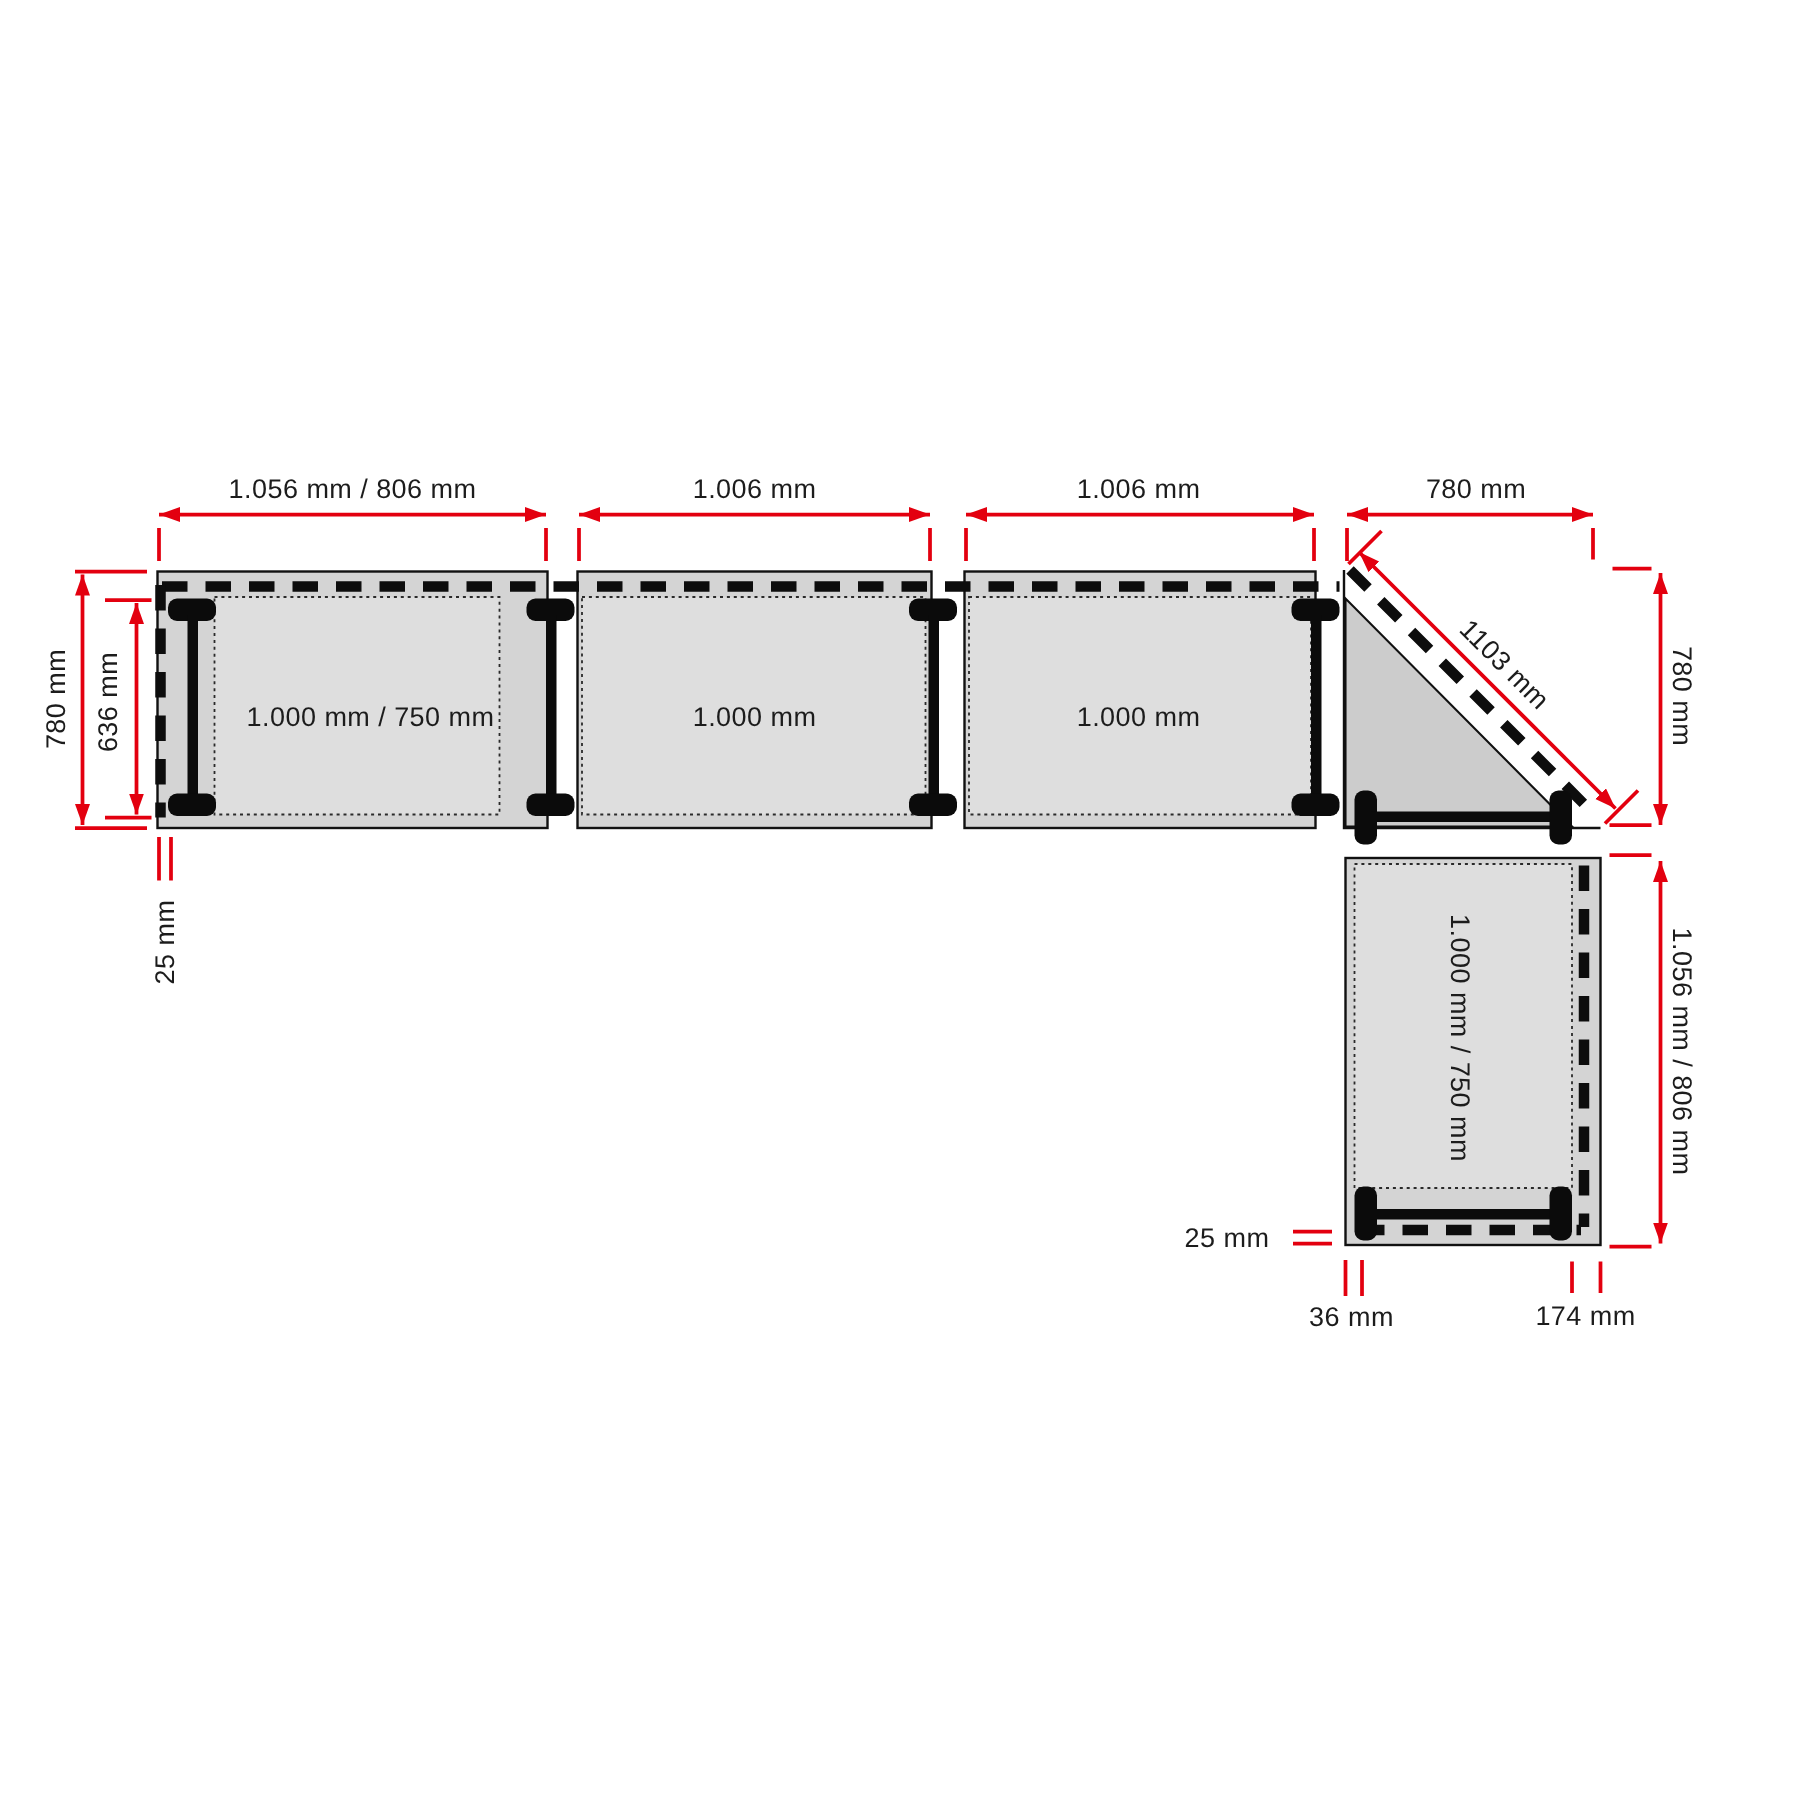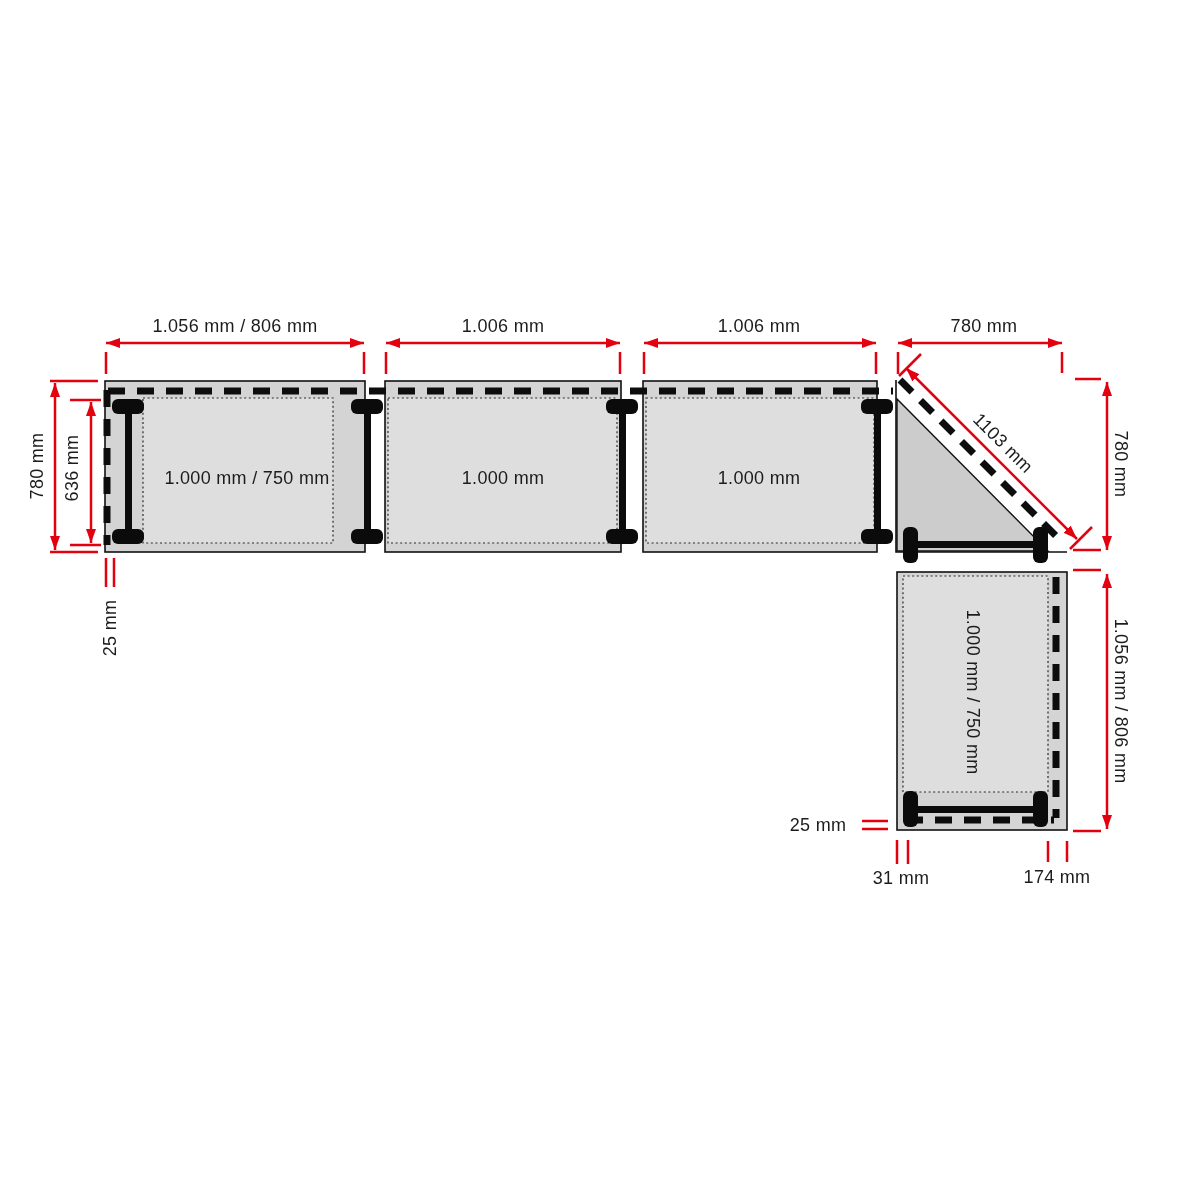--- a/index.html
+++ b/index.html
@@ -177,16 +177,16 @@
   <div class="lbl" style="left:503px;top:478px;">1.000 mm</div>
   <div class="lbl" style="left:759px;top:478px;">1.000 mm</div>
 
   <div class="lbl rot-45" style="left:1003px;top:443px;">1103 mm</div>
   <div class="lbl rot-cw" style="left:1121px;top:464px;">780 mm</div>
 
   <div class="lbl rot-cw" style="left:973px;top:692px;">1.000 mm / 750 mm</div>
   <div class="lbl rot-cw" style="left:1121px;top:701px;">1.056 mm / 806 mm</div>
 
   <div class="lbl" style="left:818px;top:825px;">25 mm</div>
-  <div class="lbl" style="left:901px;top:878px;">31 mm</div>
+  <div class="lbl" style="left:901px;top:878px;">36 mm</div>
   <div class="lbl" style="left:1057px;top:877px;">174 mm</div>
 
 </div>
 
 </body></html>

